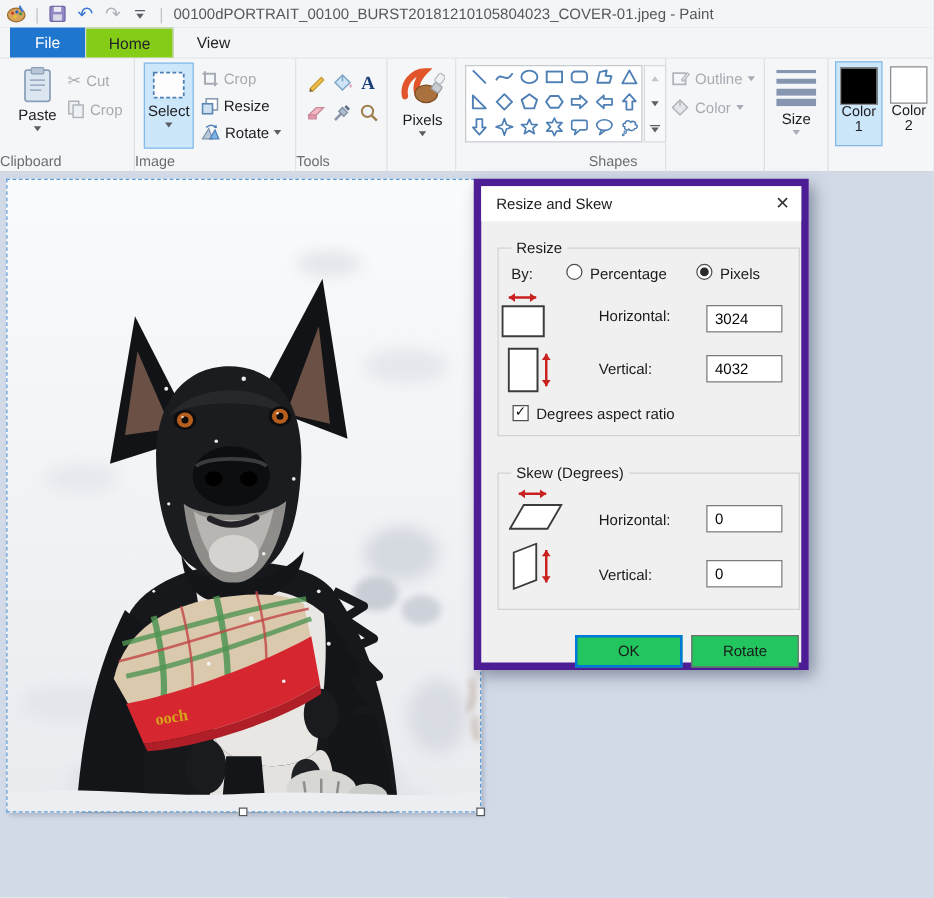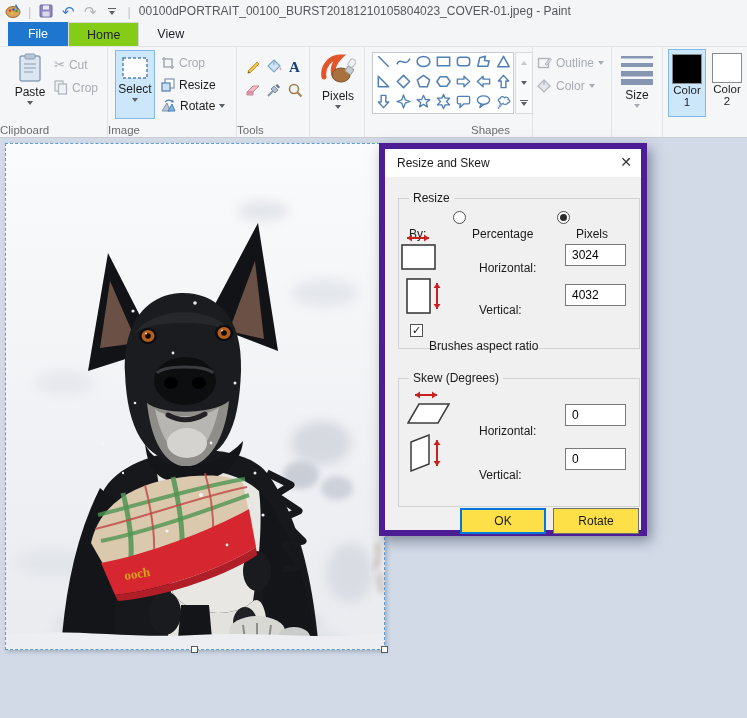--- a/index.html
+++ b/index.html
@@ -54,28 +54,28 @@
   .handle{position:absolute;width:7px;height:7px;background:#fff;border:1px solid #55585d;box-sizing:border-box;}
   
   .dialog{position:absolute;left:379px;top:5px;width:268px;height:393px;background:#f0f0f0;
           border:6px solid #4c1d95;box-sizing:border-box;box-shadow:4px 5px 12px rgba(50,60,80,.5);}
   .dlg-titlebar{position:absolute;left:0;top:0;width:100%;height:28px;background:#fff;}
   .dlg-title{position:absolute;left:12px;top:7px;font-size:12px;color:#1a1a1a;}
   .dlg-close{position:absolute;right:4px;top:2px;width:22px;height:22px;display:flex;align-items:center;
              justify-content:center;font-size:14px;color:#333;}
   .groupbox{position:absolute;left:13px;width:242px;border:1px solid #d2d2d2;box-sizing:border-box;}
   .groupbox-label{position:absolute;top:-8px;left:10px;background:#f0f0f0;padding:0 4px;font-size:12px;color:#1a1a1a;}
-  .dlg-label{position:absolute;font-size:12px;color:#1a1a1a;margin-top:15px;}
+  .dlg-label{position:absolute;font-size:12px;color:#1a1a1a;}
   .dlg-input{position:absolute;width:61px;height:22px;border:1px solid #7a7a7a;background:#fff;
              font-family:"Liberation Sans",sans-serif;font-size:12px;padding:0 0 0 6px;box-sizing:border-box;color:#000;}
   .radio{position:absolute;width:13px;height:13px;border:1px solid #4f4f4f;border-radius:50%;background:#fff;box-sizing:border-box;}
   .radio .dot{position:absolute;left:2px;top:2px;width:7px;height:7px;border-radius:50%;background:#2b2b2b;}
   .checkbox{position:absolute;width:13px;height:13px;border:1px solid #4f4f4f;background:#fff;box-sizing:border-box;
             display:flex;align-items:center;justify-content:center;font-size:11px;color:#111;line-height:1;}
-  .dlg-btn{position:absolute;width:86px;height:26px;background:#fde047;display:flex;align-items:center;
+  .dlg-btn{position:absolute;width:86px;height:26px;background:#22c55e;display:flex;align-items:center;
            justify-content:center;font-size:12px;color:#1a1a1a;box-sizing:border-box;}
   .btn-default{border:2px solid #0078d7;}
   .btn-normal{border:1px solid #707070;}
   .dicon{position:absolute;}
 </style>
 </head>
 <body>
 
 <div class="app">
 
@@ -512,23 +512,23 @@
       <svg class="dicon" style="left:21px;top:128px;" width="40" height="38" viewBox="0 0 40 38">
         <rect x="1" y="2" width="23" height="34" fill="#fff" stroke="#3c3c3c" stroke-width="1.6"></rect>
         <line x1="31" y1="6" x2="31" y2="32" stroke="#c9211e" stroke-width="2"></line>
         <path d="M31 6 L27.5 11 L34.5 11 Z" fill="#c9211e"></path>
           <path d="M31 32 L27.5 27 L34.5 27 Z" fill="#c9211e"></path>
       </svg>
       <span class="dlg-label" style="left:94px;top:139px;">Vertical:</span>
       <input class="dlg-input" style="left: 180px; top: 135px;" value="4032">
 
       <span class="checkbox" style="left:25px;top:175px;">✓</span>
-      <span class="dlg-label" style="left:44px;top:175px;">Brushes aspect ratio</span>
-
-      <div class="groupbox" style="top:229px;height:129px;">
+      <span class="dlg-label" style="left:44px;top:175px;">Degrees aspect ratio</span>
+
+      <div class="groupbox" style="top:229px;height:110px;">
         <span class="groupbox-label">Skew (Degrees)</span>
       </div>
 
       <svg class="dicon" style="left:22px;top:241px;" width="44" height="36" viewBox="0 0 44 36">
         <line x1="8" y1="5" x2="30" y2="5" stroke="#c9211e" stroke-width="2"></line>
         <path d="M8 5 L13 1.5 L13 8.5 Z" fill="#c9211e"></path>
           <path d="M30 5 L25 1.5 L25 8.5 Z" fill="#c9211e"></path>
         <path d="M1 33 L12 14 L42 14 L31 33 Z" fill="#fff" stroke="#3c3c3c" stroke-width="1.5"></path>
       </svg>
       <span class="dlg-label" style="left:94px;top:260px;">Horizontal:</span>

